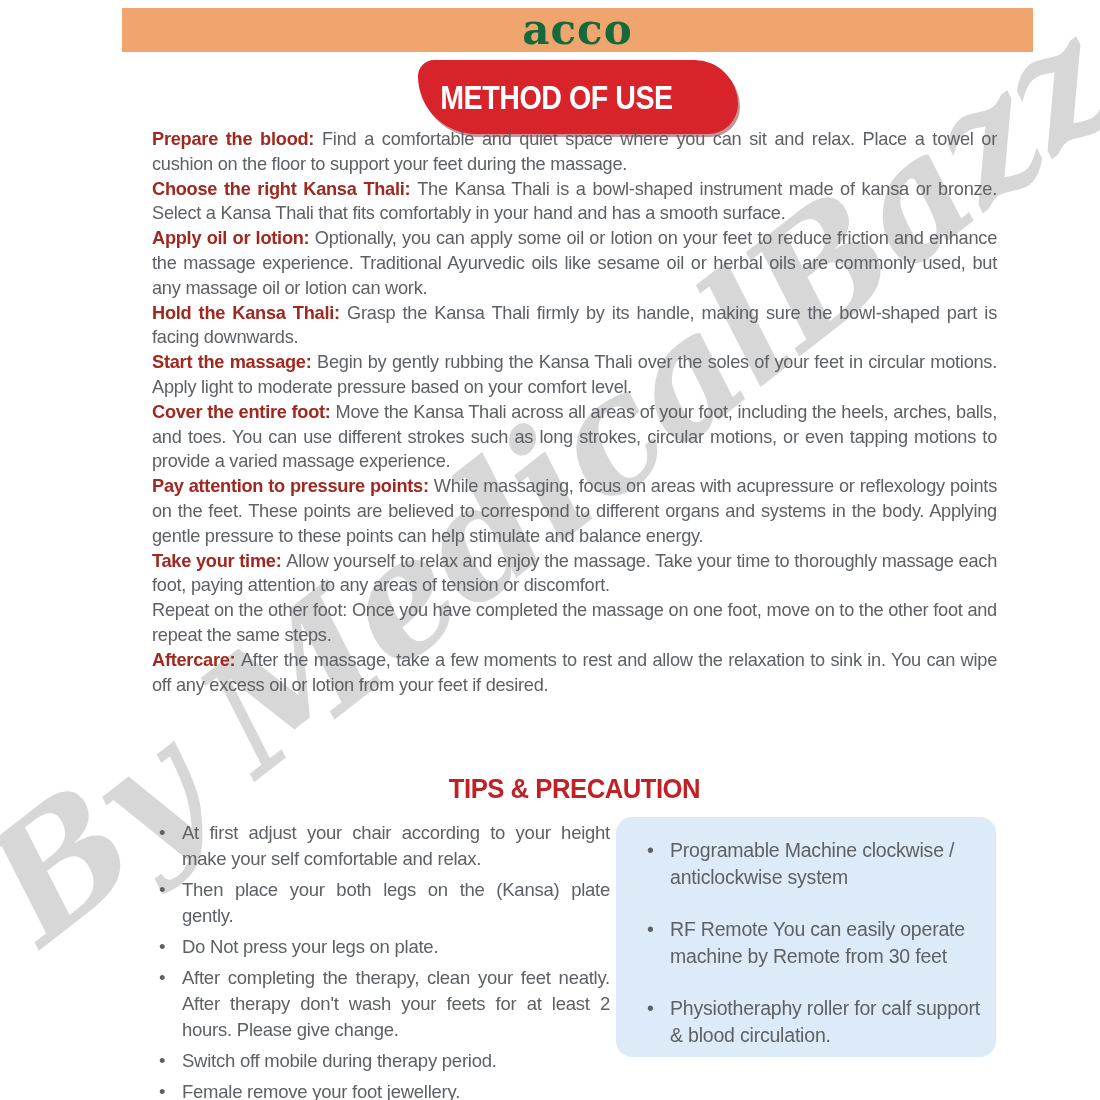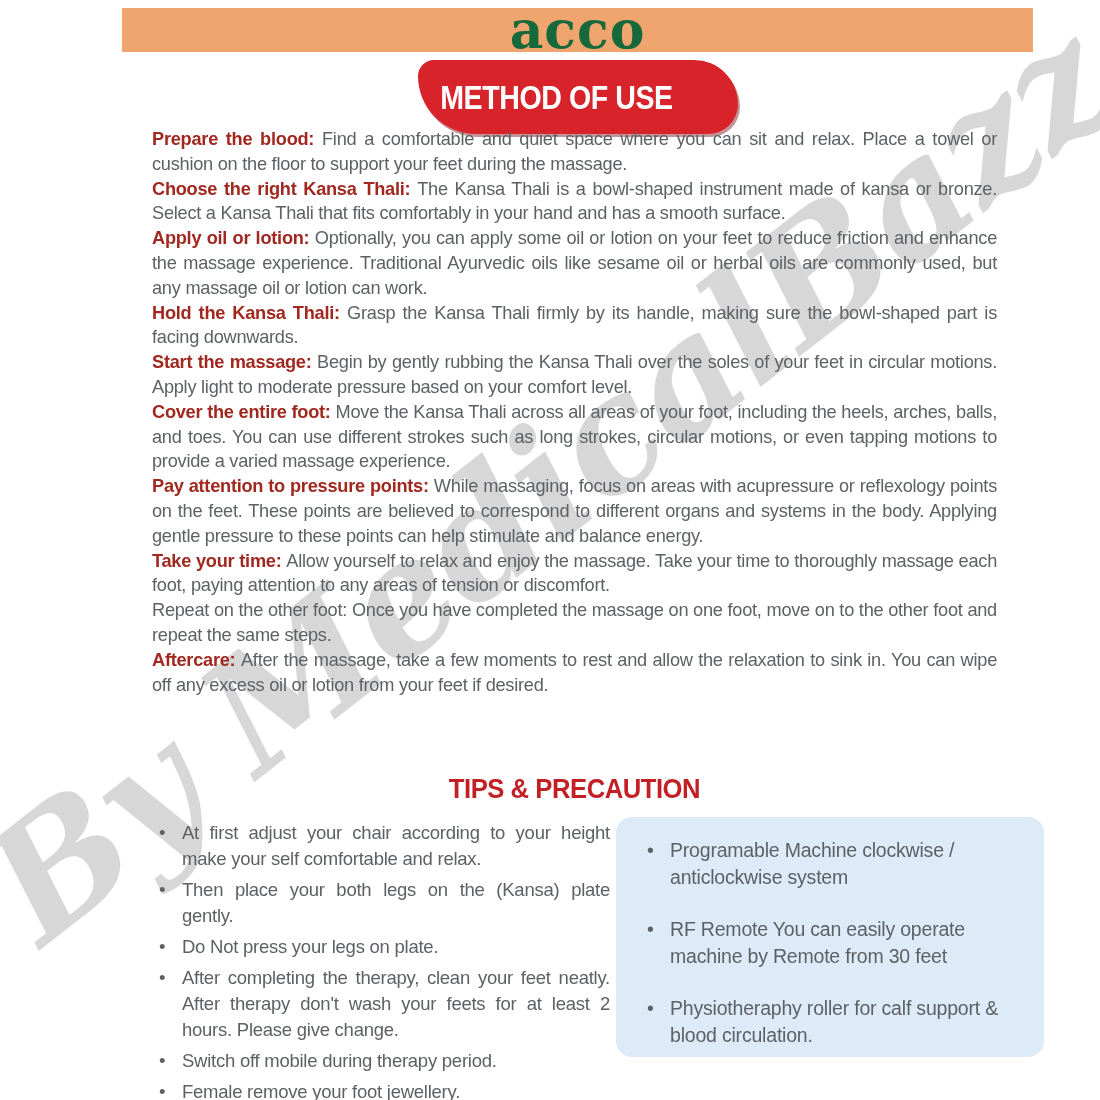--- a/index.html
+++ b/index.html
@@ -18,21 +18,21 @@
     white-space:nowrap; z-index:0; pointer-events:none;
   }
   .content { position:absolute; inset:0; z-index:1; }
 
   .brand-bar {
     position:absolute; left:122px; top:8px; width:911px; height:44px;
     background:var(--banner-orange, #f0a46e);
     display:flex; align-items:center; justify-content:center;
   }
   .brand {
-    font-family:"DejaVu Serif", serif; font-weight:bold; font-size:52px;
+    font-family:"DejaVu Serif", serif; font-weight:bold; font-size:42px;
     color:var(--brand-green, #15693b); letter-spacing:1px; line-height:1;
   }
 
   .ribbon {
     position:absolute; left:418px; top:60px; width:320px; height:74px;
     background:var(--ribbon-red, #d8232b);
     border-radius:16px 44px 30px 58px;
     box-shadow:2px 3px 0 rgba(125,15,20,0.45);
     display:flex; align-items:center; 
   }
@@ -66,21 +66,21 @@
   .tips-left {
     position:absolute; left:152px; top:820px; width:458px;
   }
   .tips-left li {
     text-align:justify; font-size:18.5px; line-height:26px;
     letter-spacing:-0.25px; color:var(--body-gray, #5d6165);
     margin-bottom:5px;
   }
 
   .features-box {
-    position:absolute; left:616px; top:817px; width:428px; height:240px;
+    position:absolute; left:616px; top:817px; width:380px; height:240px;
     background:var(--feature-box-blue, #dcebf7); border-radius:16px;
     box-sizing:border-box; padding:20px 16px 14px 24px;
   }
   .features-box li {
     font-size:19.5px; line-height:26.5px; letter-spacing:-0.2px;
     color:var(--body-gray, #5d6165); margin-bottom:26px;
   }
   .features-box li:last-child { margin-bottom:0; }
 </style>
 </head>

